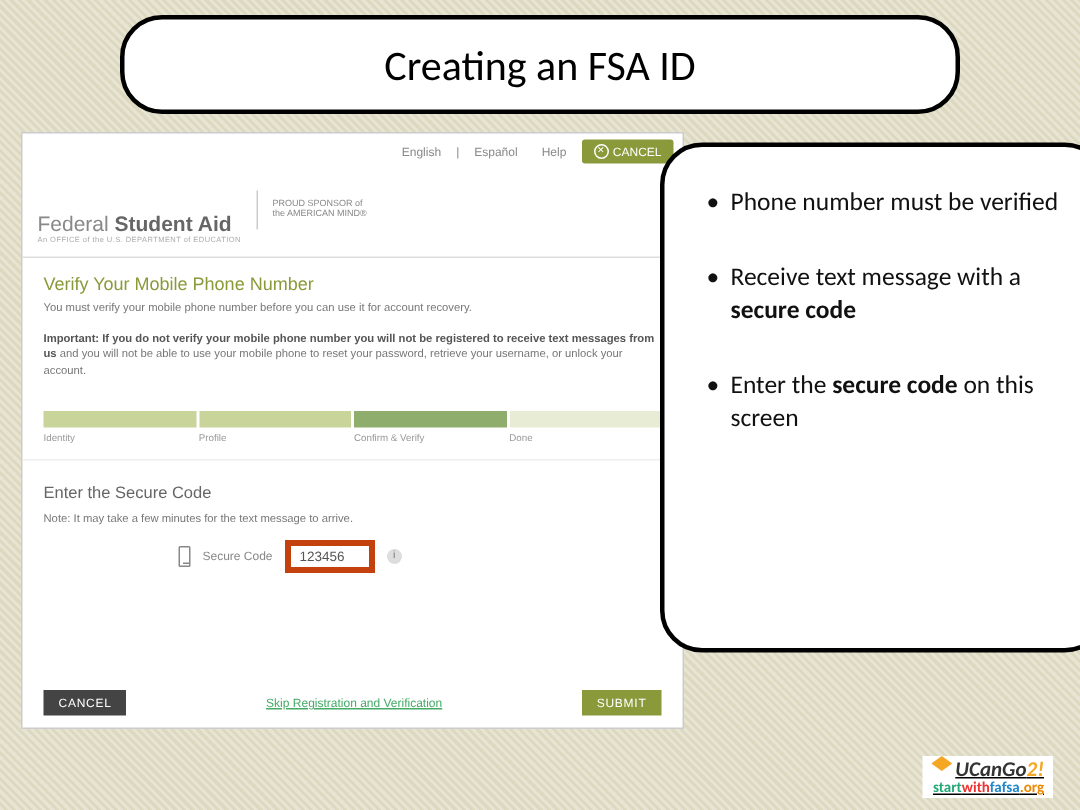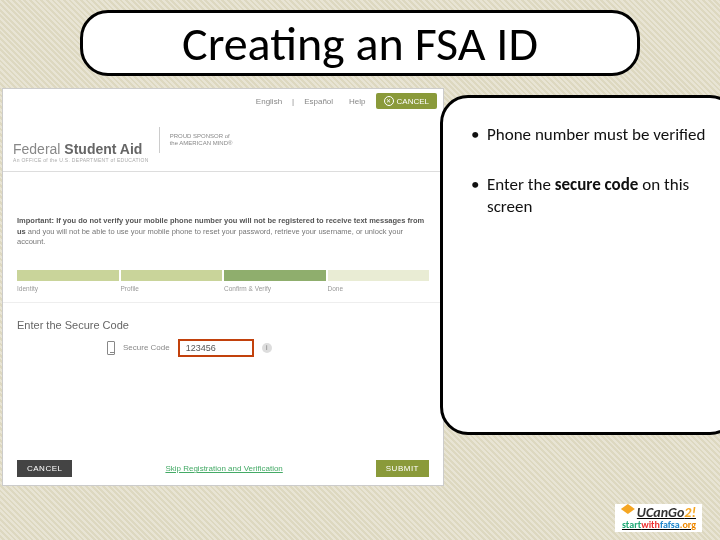--- a/index.html
+++ b/index.html
@@ -16,27 +16,27 @@
     top: 10px;
     left: 80px;
     width: 560px;
     height: 66px;
     background: #fff;
     border: 3px solid #000;
     border-radius: 28px;
     display: flex;
     align-items: center;
     justify-content: center;
-    font-size: 48px;
+    font-size: 28px;
     z-index: 3;
   }
   .screenshot-panel {
     position: absolute;
     top: 88px;
-    left: 2px;
+    left: 14px;
     width: 442px;
     height: 398px;
     background: #fff;
     border: 1px solid #ccc;
     z-index: 1;
     font-family: Arial, sans-serif;
     color: #555;
   }
   .top-bar {
     display: flex;
@@ -111,24 +111,24 @@
     align-items: center;
     gap: 8px;
     margin: 8px 0 4px 90px;
   }
   .phone-icon {
     width: 8px; height: 14px; border: 1px solid #888; border-radius: 1px; position: relative;
   }
   .phone-icon::after { content:""; position:absolute; bottom:1px; left:2px; width:4px; height:1px; background:#888;}
   .code-label { font-size: 8px; color: #888; }
   .code-input {
-    border: 2px solid #c2410c;
+    border: 4px solid #c2410c;
     padding: 2px 6px;
     font-size: 9px;
-    width: 76px;
+    width: 60px;
     background: #fff;
     color: #555;
   }
   .info-dot {
     width: 10px; height: 10px; border-radius: 50%; background: #ddd; color:#777;
     font-size:7px; display:flex; align-items:center; justify-content:center;
   }
   .footer-row {
     display:flex; align-items:center; justify-content:space-between;
     padding: 10px 14px 8px 14px;
@@ -209,21 +209,25 @@
       </div>
       <div class="fsa-sub">An OFFICE of the U.S. DEPARTMENT of EDUCATION</div>
     </div>
     <div class="divider"></div>
     <div class="sponsor">
       <div>PROUD SPONSOR of</div>
       <div>the AMERICAN MIND®</div>
     </div>
   </div>
 
-  <div class="section-pad" style="padding-top:0; border-bottom:none;margin-top:44px;">
+  <div class="section-pad" style="border-bottom:none;">
+    <div class="h-green">Verify Your Mobile Phone Number</div>
+    <div class="body-text">You must verify your mobile phone number before you can use it for account recovery.</div>
+  </div>
+  <div class="section-pad" style="padding-top:0; border-bottom:none;">
     <div class="body-text">
       <b>Important: If you do not verify your mobile phone number you will not be registered to receive text messages from us</b><span> and you will not be able to use your mobile phone to reset your password, retrieve your username, or unlock your account.</span>
     </div>
   </div>
 
   <div class="progress-row">
     <div class="seg done"></div>
     <div class="seg done"></div>
     <div class="seg active"></div>
     <div class="seg todo"></div>
@@ -231,20 +235,21 @@
   <div class="progress-labels">
     <span>Identity</span>
     <span>Profile</span>
     <span>Confirm &amp; Verify</span>
     <span>Done</span>
   </div>
   <div style="height:1px;background:#eee;margin:0 0 6px 0;"></div>
 
   <div class="section-pad" style="border-bottom:none; padding-bottom:4px;">
     <div class="h-green" style="color:#666;font-size:11px;">Enter the Secure Code</div>
+    <div class="body-text" style="margin-top:6px;">Note: It may take a few minutes for the text message to arrive.</div>
     <div class="code-row">
       <div class="phone-icon"></div>
       <span class="code-label">Secure Code</span>
       <input class="code-input" value="123456" style="">
       <div class="info-dot">i</div>
     </div>
   </div>
 
   <div class="footer-row">
     <span class="btn-dark">CANCEL</span>
@@ -252,20 +257,23 @@
     <span class="btn-olive">SUBMIT</span>
   </div>
 </div>
 
 <div class="bullets-box">
   <ul>
     <li>
       <span>Phone number must be verified</span><b></b><span></span>
     </li>
     <li>
+      <span>Receive text message with a </span><b>secure code</b><span></span>
+    </li>
+    <li>
       <span>Enter the </span><b>secure code</b><span> on this screen</span>
     </li>
   </ul>
 </div>
 
 <div class="footer-logos">
   <div class="ucan">
     <span class="cap"></span><span>UCan</span><span>Go</span><span class="two">2!</span>
   </div>
   <div class="swf">

